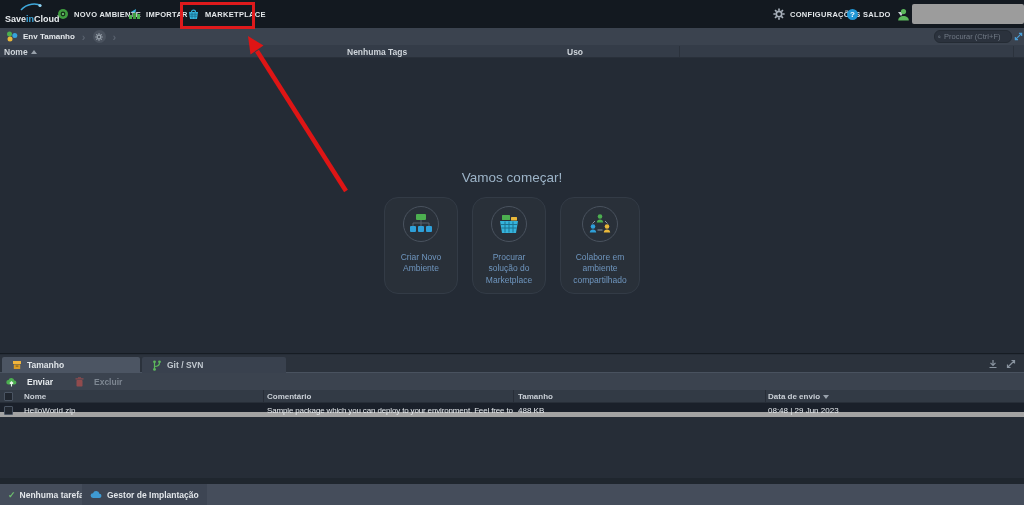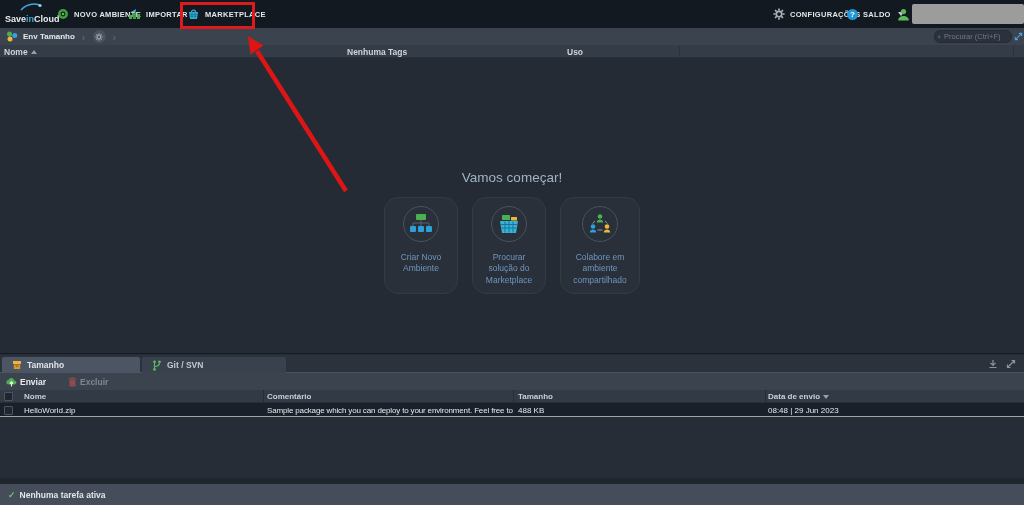--- a/index.html
+++ b/index.html
@@ -47,25 +47,25 @@
   .card-label { font-size:8.5px; line-height:1.35; color:#6f96bf; }
 
   
   .bpanel { position:absolute; top:353px; left:0; width:1024px; height:125px; background:#262d37; border-top:1px solid #161c23; z-index:3; }
   .bp-tabs { position:absolute; top:1px; left:0; width:1024px; height:18px; background:#2b323c; border-bottom:1px solid #49525f; }
   .bp-tab { position:absolute; top:2px; height:16px; display:flex; align-items:center; gap:5px; padding-left:10px; font-size:8.5px; font-weight:bold; color:#dfe4e8; cursor:pointer; border-radius:2px 2px 0 0; }
   .bp-tab.active { background:#4c5563; }
   .bp-tab.inactive { background:#39414e; color:#c2c9d0; }
   .bp-winbtns { position:absolute; right:8px; top:4px; display:flex; gap:8px; }
   .bp-toolbar { position:absolute; top:19px; left:0; width:1024px; height:17px; background:#3b434f; display:flex; align-items:center; }
-  .bp-action { display:flex; align-items:center; gap:3px; font-size:8.5px; font-weight:bold; color:#e8ecef; margin-left:8px; cursor:pointer; }
+  .bp-action { display:flex; align-items:center; gap:10px; font-size:8.5px; font-weight:bold; color:#e8ecef; margin-left:8px; cursor:pointer; }
   .bp-action.disabled { color:#7e8792; cursor:default; }
   .bp-thead { position:absolute; top:36px; left:0; width:1024px; height:13px; background:#323a45; border-bottom:1px solid #272e38; }
   .bp-th { position:absolute; top:0; height:13px; display:flex; align-items:center; gap:3px; font-size:8px; font-weight:bold; color:#c9cfd6; }
-  .bp-row { position:absolute; top:49px; left:0; width:1024px; height:14px; background:#1a202a; border-bottom:1px solid #a3a3a3; cursor:pointer; }
+  .bp-row { position:absolute; top:49px; left:0; width:1024px; height:14px; background:#1a202a; border-bottom:5px solid #a3a3a3; cursor:pointer; }
   .bp-td { position:absolute; top:0; height:14px; display:flex; align-items:center; font-size:8px; color:#e6eaed; white-space:nowrap; overflow:hidden; }
   .bp-td.comment { width:246px; letter-spacing:-.15px; }
   .cb { width:9px; height:9px; background:#20262f; border:1px solid #4a5462; border-radius:1px; }
   .bp-vdiv { position:absolute; top:0; height:100%; width:1px; background:#272d37; }
 
   
   .darkstrip { position:absolute; top:478px; left:0; width:1024px; height:6px; background:#1f262e; }
   .statusbar { position:absolute; top:484px; left:0; width:1024px; height:21px; background:#454d5b; display:flex; align-items:center; }
   .task-item { display:flex; align-items:center; gap:4px; margin-left:8px; font-size:8.5px; font-weight:bold; color:#e2e6ea; }
   .check { color:#6fc06f; font-size:9px; }
@@ -318,20 +318,26 @@
       <div class="bp-td" style="left:768px;width:150px">08:48 | 29 Jun 2023</div>
     </div>
   </div>
 
   <div class="darkstrip"></div>
   <footer class="statusbar">
     <div class="task-item">
       <span class="check">✓</span>
       <span>Nenhuma tarefa ativa</span>
     </div>
+    <div class="sb-tab">
+      <svg width="12" height="9" viewBox="0 0 12 9">
+        <path d="M3 8 a2.4 2.4 0 0 1 0-4.8 a3.3 3.3 0 0 1 6.4 0.5 a2.1 2.1 0 0 1 -0.2 4.3 Z" fill="#3f9ad2"></path>
+      </svg>
+      <span>Gestor de Implantação</span>
+    </div>
   </footer>
 
   <svg class="arrow-overlay" viewBox="0 0 1024 505">
     <line x1="346" y1="191" x2="257" y2="51" stroke="#de1515" stroke-width="4.5"></line>
     <polygon points="248,36 250.5,54.5 263.5,45.5" fill="#de1515"></polygon>
   </svg>
   <div class="hl-box"></div>
 
 </div>
 

